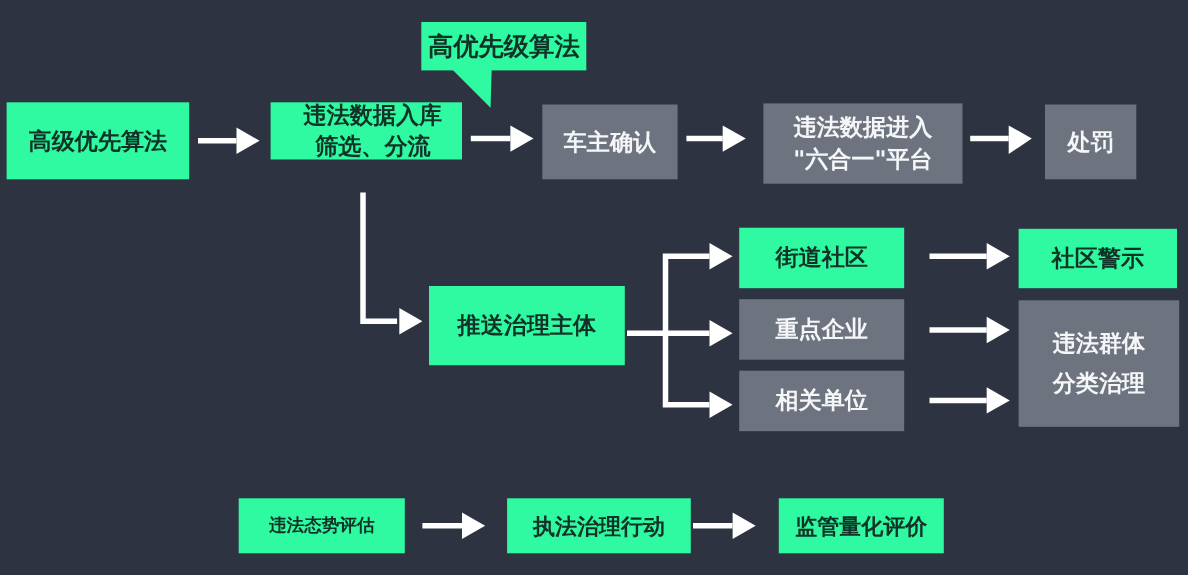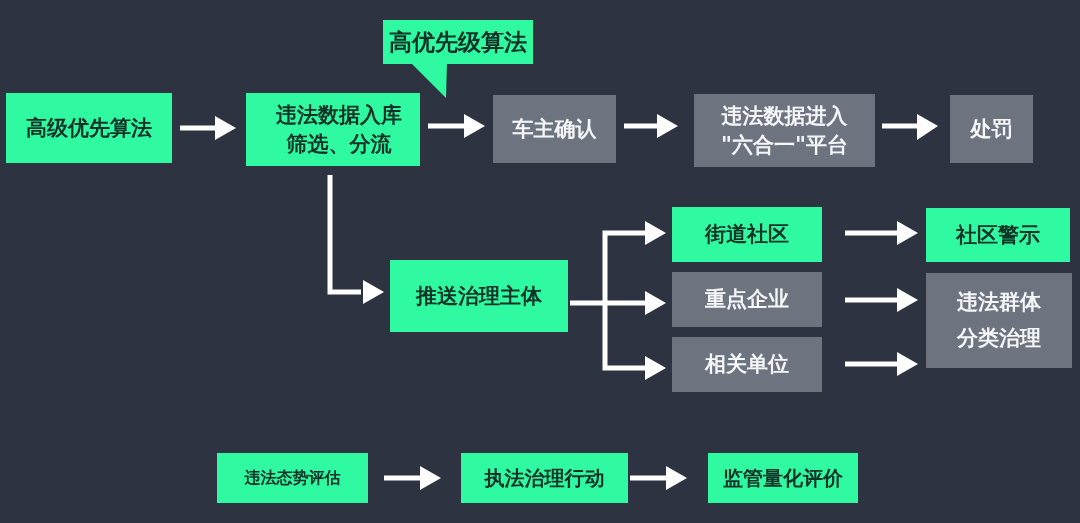--- a/index.html
+++ b/index.html
@@ -101,21 +101,21 @@
   </svg>
 
   <div class="callout" style="left:383px;top:20px;width:150px;height:44px;">
     <span>高优先级算法</span>
   </div>
 
   <div class="node green" style="left:6px;top:93px;width:166px;height:70px;">
     <span>高级优先算法</span>
   </div>
 
-  <div class="node green" style="left:246px;top:93px;width:174px;height:73px;padding-left:12px;">
+  <div class="node green" style="left:246px;top:93px;width:174px;height:52px;padding-left:12px;">
     <span>
       <span class="line">违法数据入库</span>
       <span class="line">筛选、分流</span>
     </span>
   </div>
 
   <div class="node gray" style="left:694px;top:94px;width:181px;height:73px;">
     <span>
       <span class="line">违法数据进入</span>
       <span class="line">"六合一"平台</span>
@@ -143,21 +143,21 @@
   </div>
 
   <div class="node gray" style="left:672px;top:337px;width:150px;height:55px;">
     <span>相关单位</span>
   </div>
 
   <div class="node green" style="left:926px;top:208px;width:144px;height:54px;">
     <span>社区警示</span>
   </div>
 
-  <div class="node gray" style="left:926px;top:273px;width:146px;height:95px;line-height:1.7;">
+  <div class="node gray" style="left:926px;top:273px;width:146px;height:115px;line-height:1.7;">
     <span>
       <span class="line">违法群体</span>
       <span class="line">分类治理</span>
     </span>
   </div>
 
   <div class="node green" style="left:217px;top:453px;width:151px;height:50px;font-size:16px;">
     <span>违法态势评估</span>
   </div>
 

